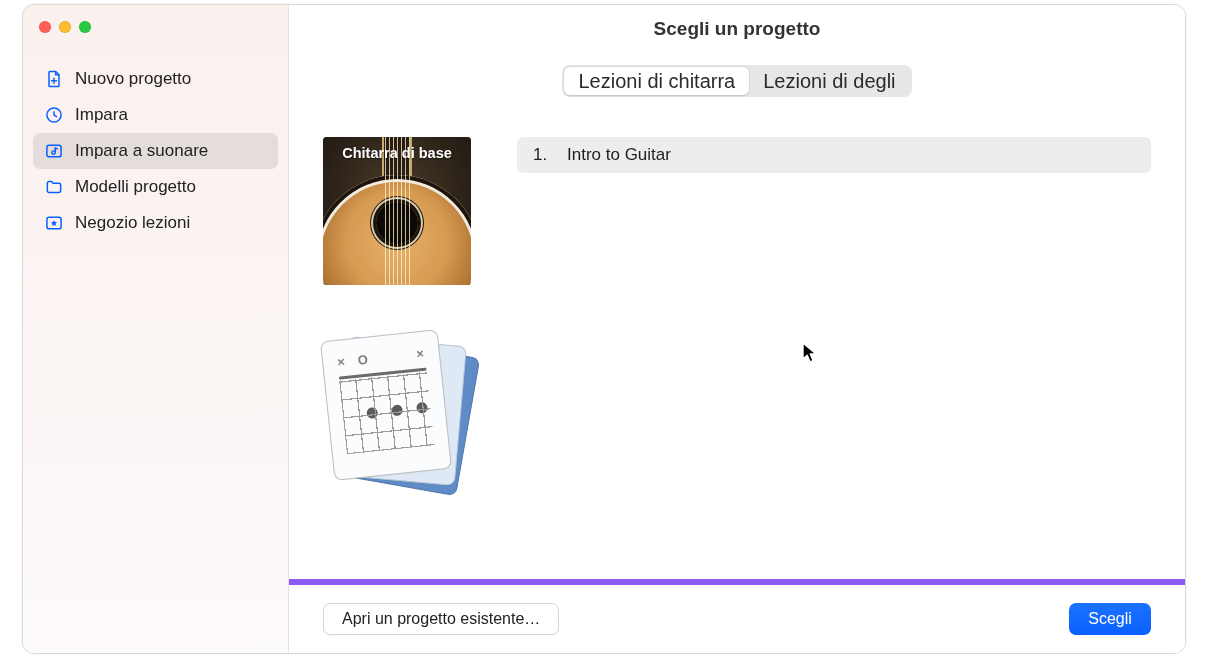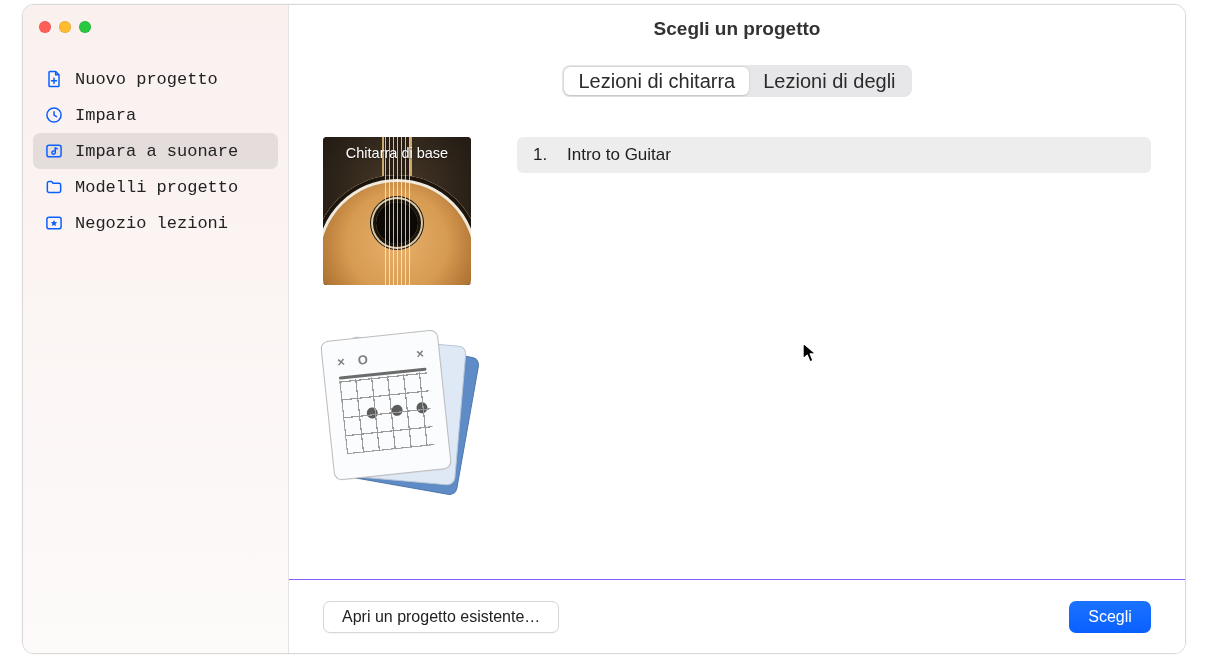--- a/index.html
+++ b/index.html
@@ -15,21 +15,20 @@
     box-shadow: 0 0 0 0.5px rgba(0,0,0,0.05);
     background: #fff;
   }
   
   .sidebar {
     width: 266px;
     height: 100%;
     background: linear-gradient(180deg, #faf1ef 0%, #fbf4f3 40%, #fdfafa 100%);
     border-right: 1px solid #e7e2e1;
     padding-top: 12px;
-    font-family: Liberation Mono, monospace;
   }
   .traffic-lights {
     display: flex;
     gap: 8px;
     padding-left: 16px;
     height: 32px;
     align-items: flex-start;
     padding-top: 4px;
   }
   .tl { width: 12px; height: 12px; border-radius: 50%; box-shadow: inset 0 0 0 0.5px rgba(0,0,0,0.15); }
@@ -115,21 +114,21 @@
     flex: 0 0 148px;
     position: relative;
     background: #1f1b16;
   }
   .thumb .thumb-title {
     position: absolute;
     top: 8px; left: 0; right: 0;
     text-align: center;
     color: #fff;
     font-size: 14.5px;
-    font-weight: 400;
+    font-weight: 700;
     text-shadow: 0 1px 2px rgba(0,0,0,0.5);
     z-index: 2;
   }
   
   .guitar-bg {
     position: absolute; inset: 0;
     background: radial-gradient(circle at 50% 35%, #4a3a29 0%, #2b2218 55%, #171310 100%);
   }
   .guitar-body {
     position: absolute;
@@ -230,21 +229,21 @@
   .row-title { }
 
   .cursor {
     position: absolute;
     pointer-events: none;
     z-index: 50;
   }
 
   .footer {
     height: 74px;
-    border-top: 1px solid #8b5cf6;
+    border-top: 6px solid #8b5cf6;
     display: flex;
     align-items: center;
     justify-content: space-between;
     padding: 0 34px;
     background: #fff;
   }
   .btn {
     height: 32px;
     border-radius: 7px;
     font-size: 16px;

